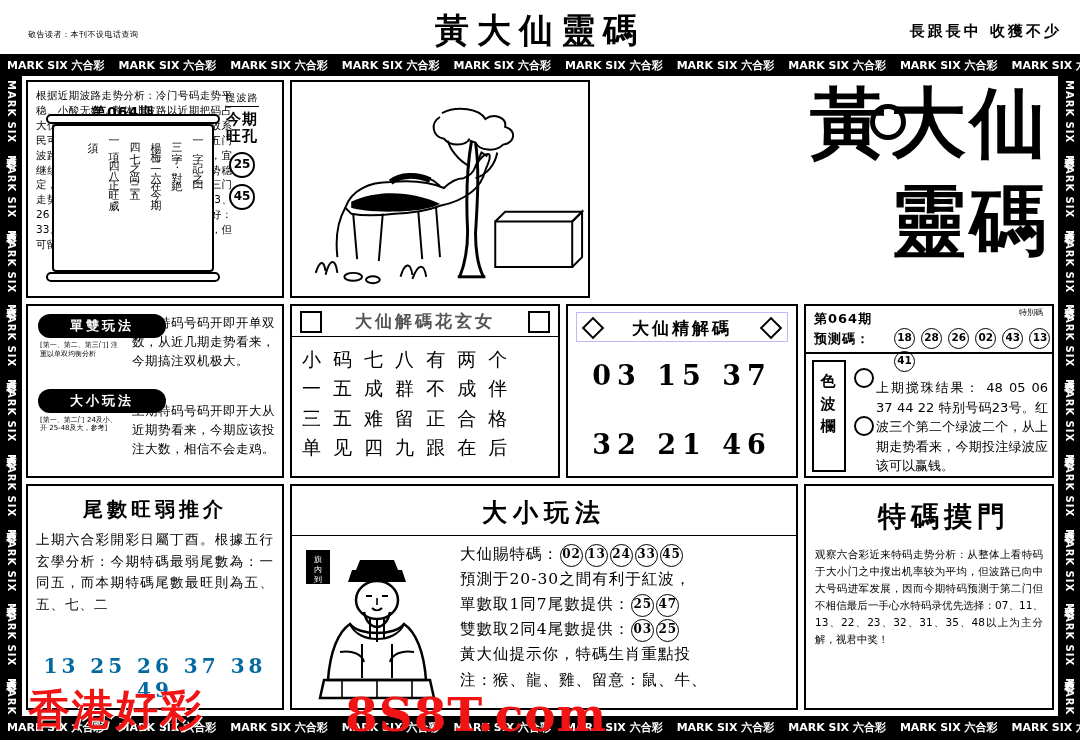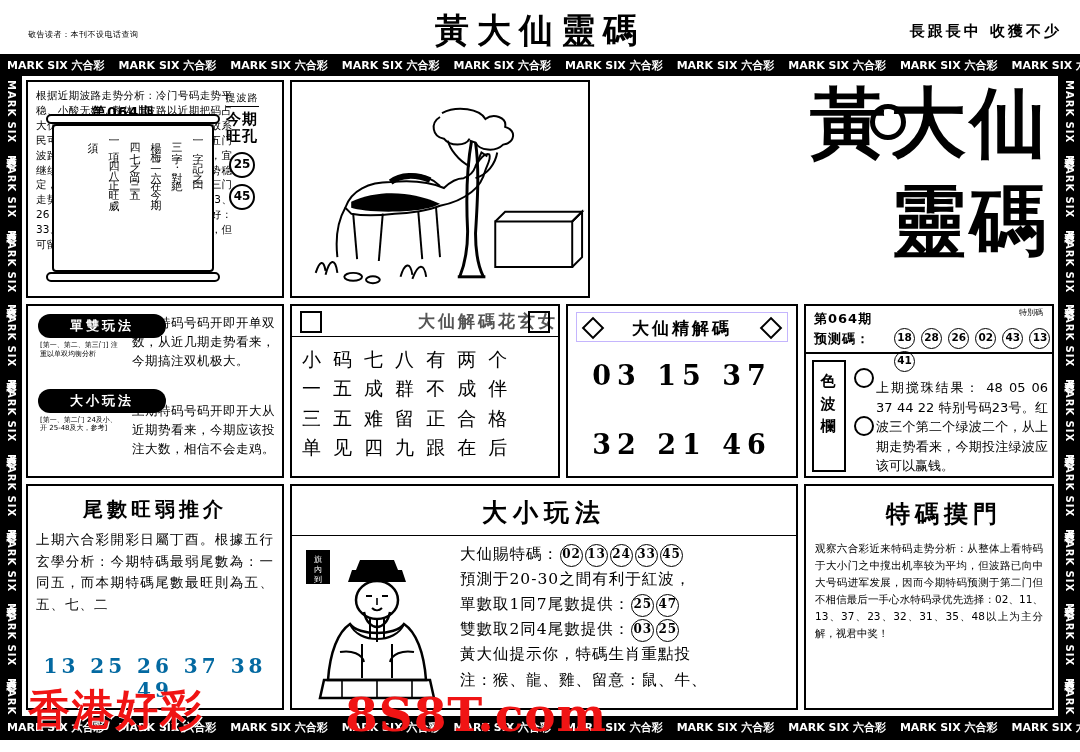--- a/index.html
+++ b/index.html
@@ -72,21 +72,21 @@
   
   .pill{position:relative;margin:8px auto 0 auto;width:128px;height:24px;background:#000;color:#fff;border-radius:12px;text-align:center;line-height:24px;font-size:13px;font-weight:bold;letter-spacing:3px;}
   .pill.left{margin-left:10px;}
   .m-note{font-size:7px;line-height:1.25;margin:3px 0 0 12px;width:80px;}
   .m-body{position:absolute;font-size:12.5px;line-height:1.5;letter-spacing:.5px;font-family:"DejaVu Serif","Liberation Serif",serif;}
   .m1{left:104px;top:8px;width:146px;}
   .m2{left:104px;top:96px;width:146px;}
 
   
   .poem-title{position:relative;height:30px;border-bottom:1px solid #000;}
-  .poem-title .t{position:absolute;left:0;top:4px;width:100%;text-align:right;font-family:"DejaVu Serif","Liberation Serif",serif;font-size:17px;font-weight:bold;letter-spacing:3px;color:#555;}
+  .poem-title .t{position:absolute;left:0;top:4px;width:100%;text-align:center;font-family:"DejaVu Serif","Liberation Serif",serif;font-size:17px;font-weight:bold;letter-spacing:3px;color:#555;}
   .poem-title .sq{position:absolute;top:5px;width:18px;height:18px;border:2px solid #000;}
   .poem-title .sq.l{left:8px;}
   .poem-title .sq.r{right:8px;}
   .poem-lines{padding:8px 10px 0 10px;font-family:"DejaVu Serif","Liberation Serif",serif;font-size:19px;line-height:1.55;letter-spacing:3px;}
 
   
   .jj-head{margin:6px 8px 0 8px;border:1px solid #c4b5fd;height:28px;position:relative;}
   .jj-head .t{position:absolute;left:0;top:4px;width:100%;text-align:center;font-family:"DejaVu Serif","Liberation Serif",serif;font-size:17px;font-weight:bold;letter-spacing:3px;}
   .jj-head .d{position:absolute;top:7px;width:12px;height:12px;border:2px solid #000;transform:rotate(45deg);}
   .jj-head .d.l{left:8px;}
@@ -114,21 +114,21 @@
   .tail-nums{position:absolute;left:0;bottom:6px;width:100%;text-align:center;font-family:"DejaVu Serif","Liberation Serif",serif;font-size:20px;font-weight:bold;letter-spacing:4px;color:#0369a1;}
 
   
   .fc-title{text-align:center;font-family:"DejaVu Serif","Liberation Serif",serif;font-size:25px;font-weight:bold;letter-spacing:6px;margin-top:10px;border-bottom:1px solid #000;padding-bottom:6px;}
   .fc-right{position:absolute;left:168px;top:56px;width:330px;font-family:"DejaVu Serif","Liberation Serif",serif;font-size:15.5px;line-height:1.62;letter-spacing:1px;}
   .fc-right .row{white-space:nowrap;}
   .ball-lg{display:inline-block;width:21px;height:21px;border:1.8px solid #000;border-radius:50%;text-align:center;line-height:19px;font-size:12px;font-weight:bold;margin:0 1px;vertical-align:middle;}
   .fc-figure{position:absolute;left:10px;top:62px;width:152px;height:158px;}
 
   
-  .tm-title{text-align:center;font-family:"DejaVu Serif","Liberation Serif",serif;font-size:24px;font-weight:bold;letter-spacing:5px;margin-top:12px;padding-left:30px;}
+  .tm-title{text-align:center;font-family:"DejaVu Serif","Liberation Serif",serif;font-size:28px;font-weight:bold;letter-spacing:5px;margin-top:12px;padding-left:30px;}
   .tm-txt{padding:10px 9px 0 9px;font-size:10.5px;line-height:1.62;text-align:justify;}
 
   
   .wm{position:absolute;left:28px;bottom:14px;font-family:"DejaVu Serif","Liberation Serif",serif;font-weight:bold;font-size:42px;color:#f01414;letter-spacing:2px;text-shadow:1px 1px 0 #fff;}
   .wm2{position:absolute;left:345px;bottom:10px;font-family:"DejaVu Serif","Liberation Serif",serif;font-weight:bold;font-size:47px;color:#f01414;letter-spacing:1px;}
 </style>
 </head>
 <body>
 
 <div class="page">
@@ -350,21 +350,21 @@
         <div class="row">
           <span>雙數取2同4尾數提供：</span><span class="ball-lg">03</span><span class="ball-lg">25</span>
         </div>
         <div class="row">黃大仙提示你，特碼生肖重點投</div>
         <div class="row">注：猴、龍、雞、留意：鼠、牛、</div>
       </div>
     </div>
 
     <div class="box b-tema">
       <div class="tm-title">特碼摸門</div>
-      <div class="tm-txt">观察六合彩近来特码走势分析：从整体上看特码于大小门之中撹出机率较为平均，但波路已向中大号码进军发展，因而今期特码预测于第二门但不相信最后一手心水特码录优先选择：02、11、13、37、23、32、31、35、48以上为主分解，视君中奖！</div>
+      <div class="tm-txt">观察六合彩近来特码走势分析：从整体上看特码于大小门之中撹出机率较为平均，但波路已向中大号码进军发展，因而今期特码预测于第二门但不相信最后一手心水特码录优先选择：07、11、13、22、23、32、31、35、48以上为主分解，视君中奖！</div>
     </div>
 
   </div>
 
   <div class="wm">香港好彩</div>
   <div class="wm2">8S8T.com</div>
 
 </div>
 
 </body></html>

